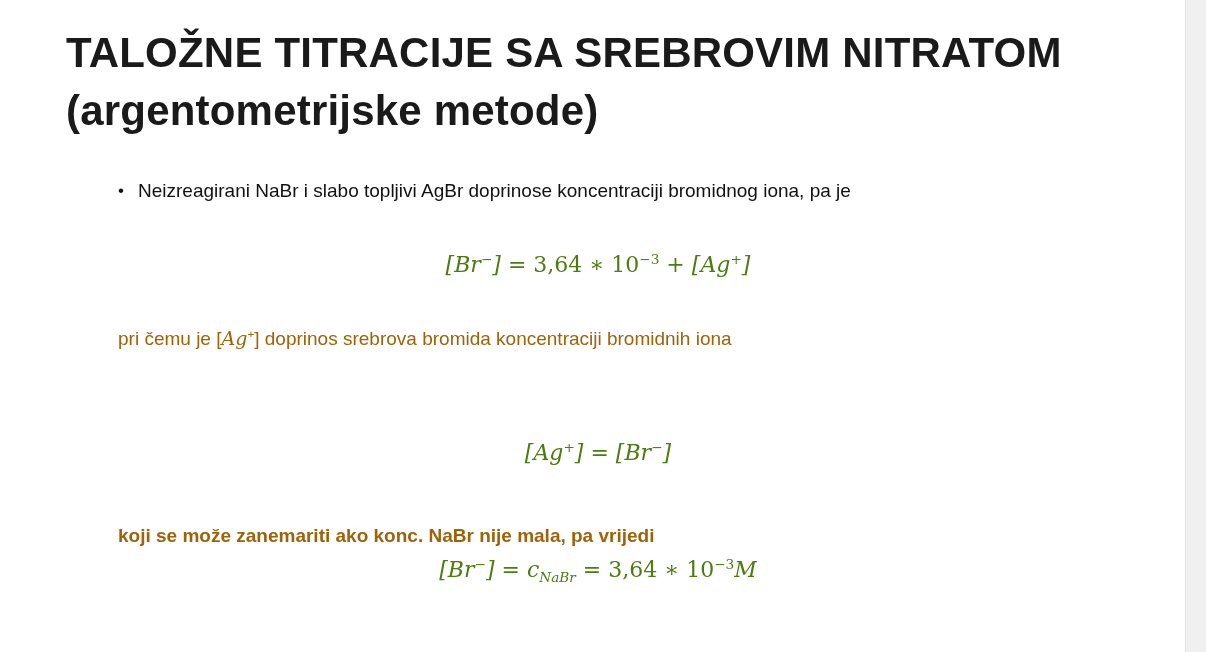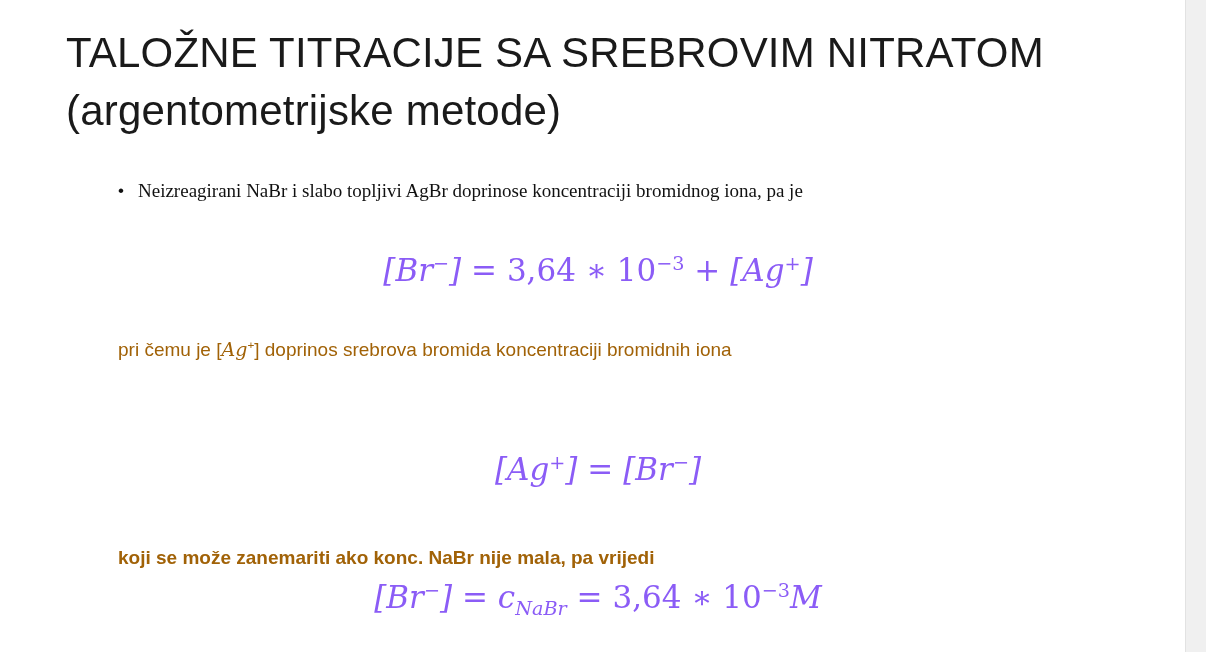--- a/index.html
+++ b/index.html
@@ -32,21 +32,21 @@
     background: #f0f0f0;
     border-left: 1px solid #e2e2e2;
   }
   .title {
     position: absolute;
     left: 66px;
     top: 24px;
     width: 1020px;
     font-size: 42px;
     line-height: 58px;
-    font-weight: 400;
+    font-weight: 700;
     color: #1a1a1a;
     letter-spacing: 0.2px;
   }
   .body {
     position: absolute;
     left: 118px;
     top: 178px;
     width: 960px;
   }
   .bullet-row {
@@ -57,28 +57,27 @@
     color: #111;
   }
   .bullet-dot {
     width: 20px;
     flex: 0 0 20px;
     font-size: 17px;
     line-height: 26px;
   }
   .bullet-text {
     flex: 1;
-    font-family: Liberation Serif, serif;
   }
   .eq {
     text-align: center;
     font-family: "DejaVu Serif", serif;
     font-style: italic;
-    font-size: 31px;
-    color: #8b5cf6;
+    font-size: 22px;
+    color: #4d7c0f;
   }
   .eq .rm {
     font-style: normal;
   }
   .eq-1 { margin-top: 48px; }
   .para {
     font-size: 19px;
     line-height: 26px;
     color: #a16207;
   }

